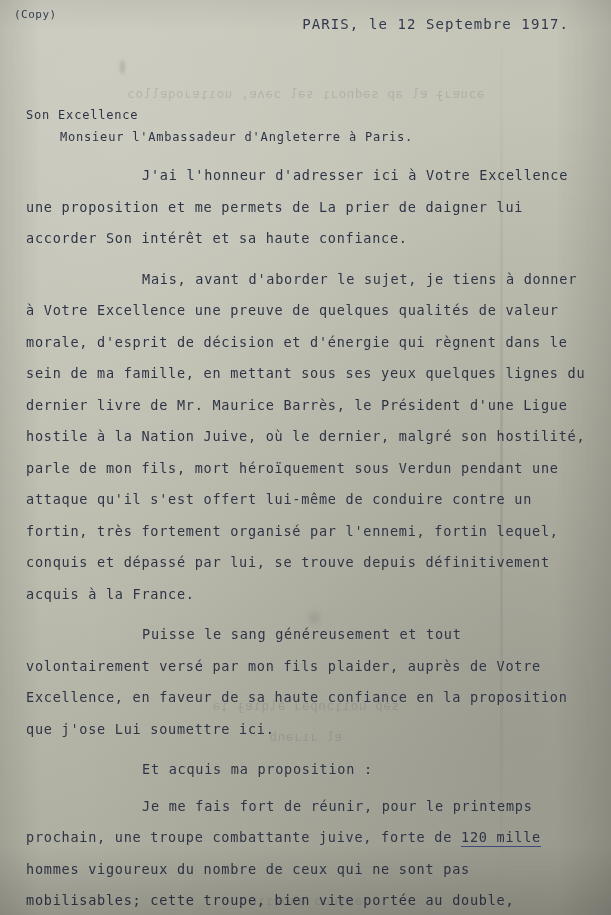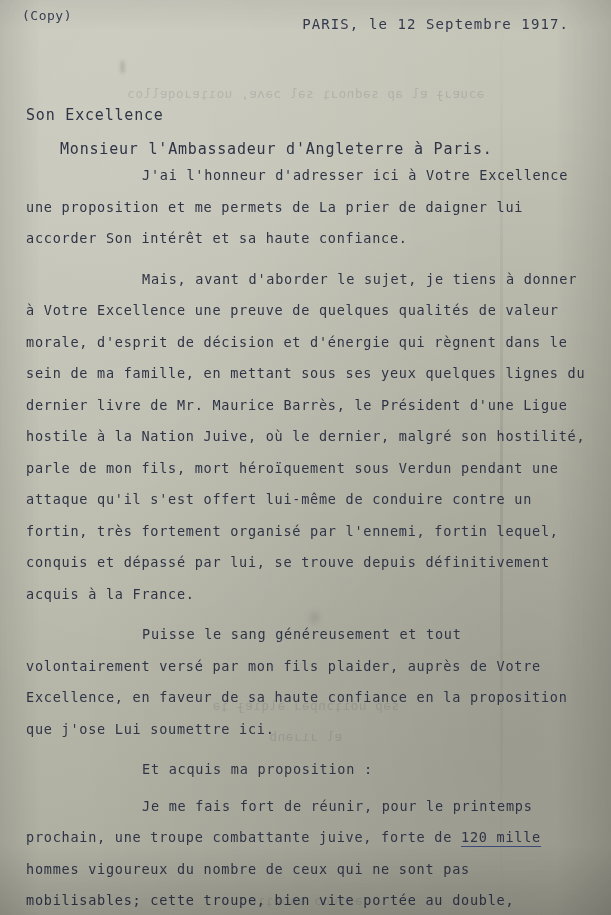--- a/index.html
+++ b/index.html
@@ -45,46 +45,45 @@
     color: rgba(70,75,90,0.17);
     font-family: "DejaVu Sans Mono", "Liberation Mono", monospace;
     font-size: 12.5px;
     letter-spacing: 0.6px;
     transform: scaleX(-1);
     pointer-events: none;
     white-space: nowrap;
   }
   .copy-mark {
     position: absolute;
-    left: 22px;
+    left: 14px;
     top: 8px;
-    font-size: 13px;
+    font-size: 11px;
     color: #3a4055;
     letter-spacing: 0.5px;
   }
   .dateline {
     position: absolute;
     right: 42px;
     top: 16px;
     font-size: 14px;
     letter-spacing: 1.1px;
     color: #343a4e;
     white-space: nowrap;
   }
   .addressee {
     position: absolute;
     left: 26px;
     top: 104px;
-    font-size: 15px;
+    font-size: 12px;
     letter-spacing: 0.8px;
     line-height: 22px;
   }
   .addressee .line2 {
     padding-left: 34px;
-    margin-top: 12px;
   }
   .body {
     position: absolute;
     left: 26px;
     top: 160px;
     width: 560px;
     font-size: 13.5px;
     letter-spacing: 0.75px;
     line-height: 31.5px;
   }

